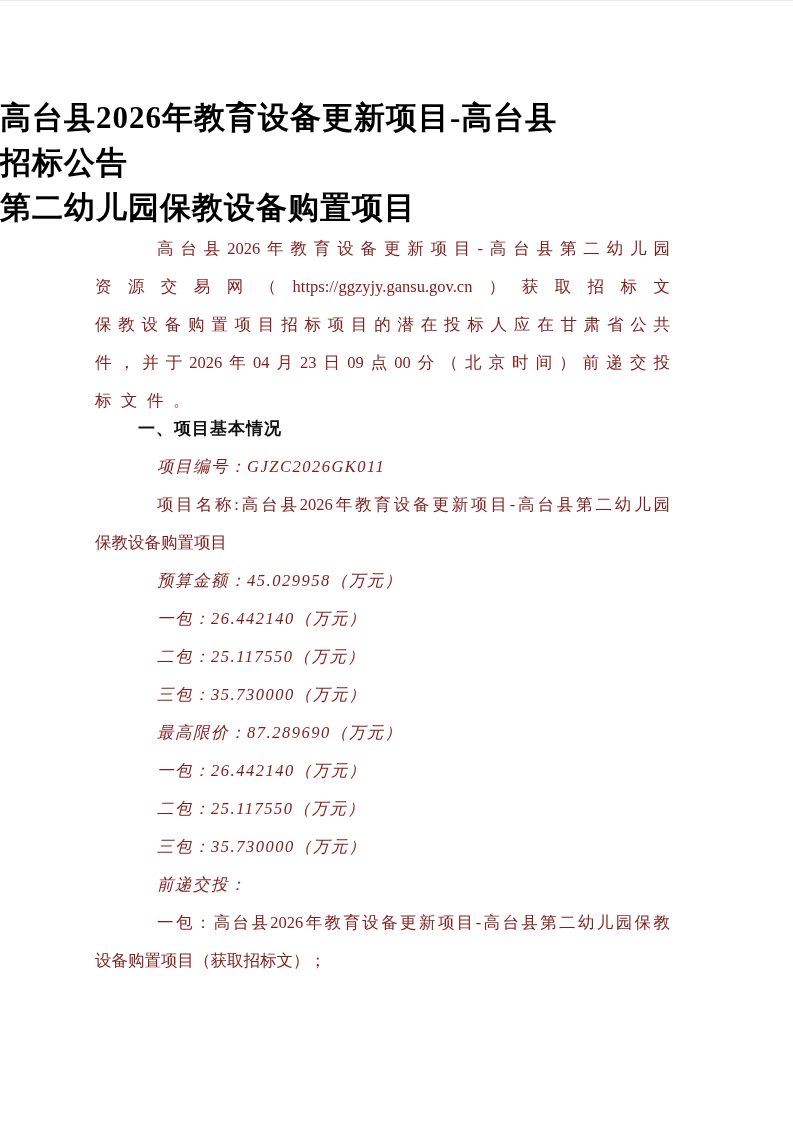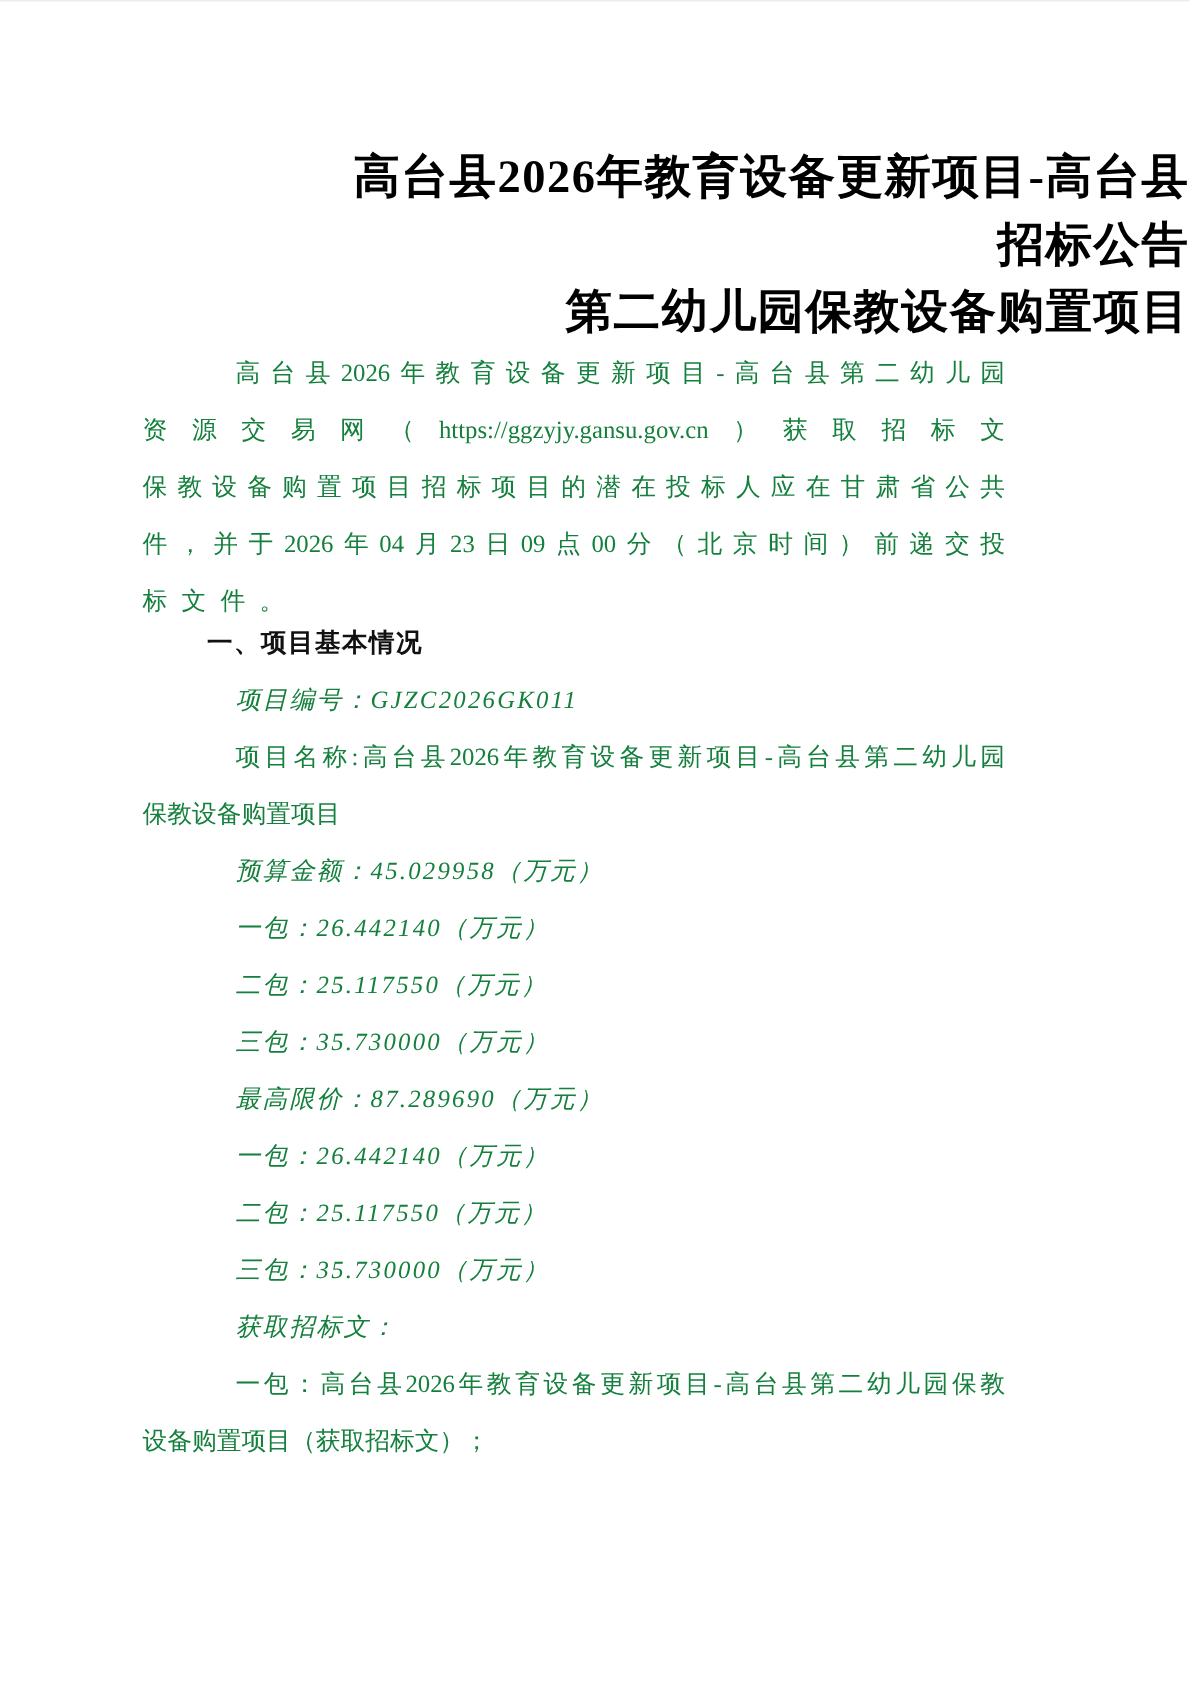--- a/index.html
+++ b/index.html
@@ -11,21 +11,21 @@
     width: 793px;
     height: 1122px;
     position: relative;
     overflow: hidden;
     font-family: "Liberation Serif", serif;
     border-top: 1px solid #ececec;
   }
   .title-wrap {
     margin-top: 94px;
     width: 793px;
-    text-align: right;
+    text-align: left;
     color: #000000;
   }
   .title-line {
     font-family: "Liberation Serif", serif;
     font-weight: 700;
     font-size: 31px;
     line-height: 45px;
     height: 45px;
     letter-spacing: 1px;
     white-space: nowrap;
@@ -33,21 +33,21 @@
   .doc-col {
     margin-left: 95px;
     width: 575px;
     color: #262626;
   }
   .ln {
     display: block;
     height: 38px;
     line-height: 38px;
     font-size: 16.5px;
-    color: #15803d;
+    color: #7f1d1d;
     white-space: nowrap;
     overflow: visible;
   }
   
   .stretch {
     white-space: normal;
     text-align: justify;
     text-align-last: justify;
   }
   
@@ -97,20 +97,20 @@
   <div class="ln item">预算金额：45.029958（万元）</div>
   <div class="ln item">一包：26.442140（万元）</div>
   <div class="ln item">二包：25.117550（万元）</div>
   <div class="ln item">三包：35.730000（万元）</div>
 
   <div class="ln item">最高限价：87.289690（万元）</div>
   <div class="ln item">一包：26.442140（万元）</div>
   <div class="ln item">二包：25.117550（万元）</div>
   <div class="ln item">三包：35.730000（万元）</div>
 
-  <div class="ln item">获取招标文：</div>
+  <div class="ln item">前递交投：</div>
 
   <div>
     <div class="ln stretch indent2">一包：高台县2026年教育设备更新项目-高台县第二幼儿园保教</div>
     <div class="ln">设备购置项目（获取招标文）；</div>
   </div>
 
 </div>
 
 </body></html>

